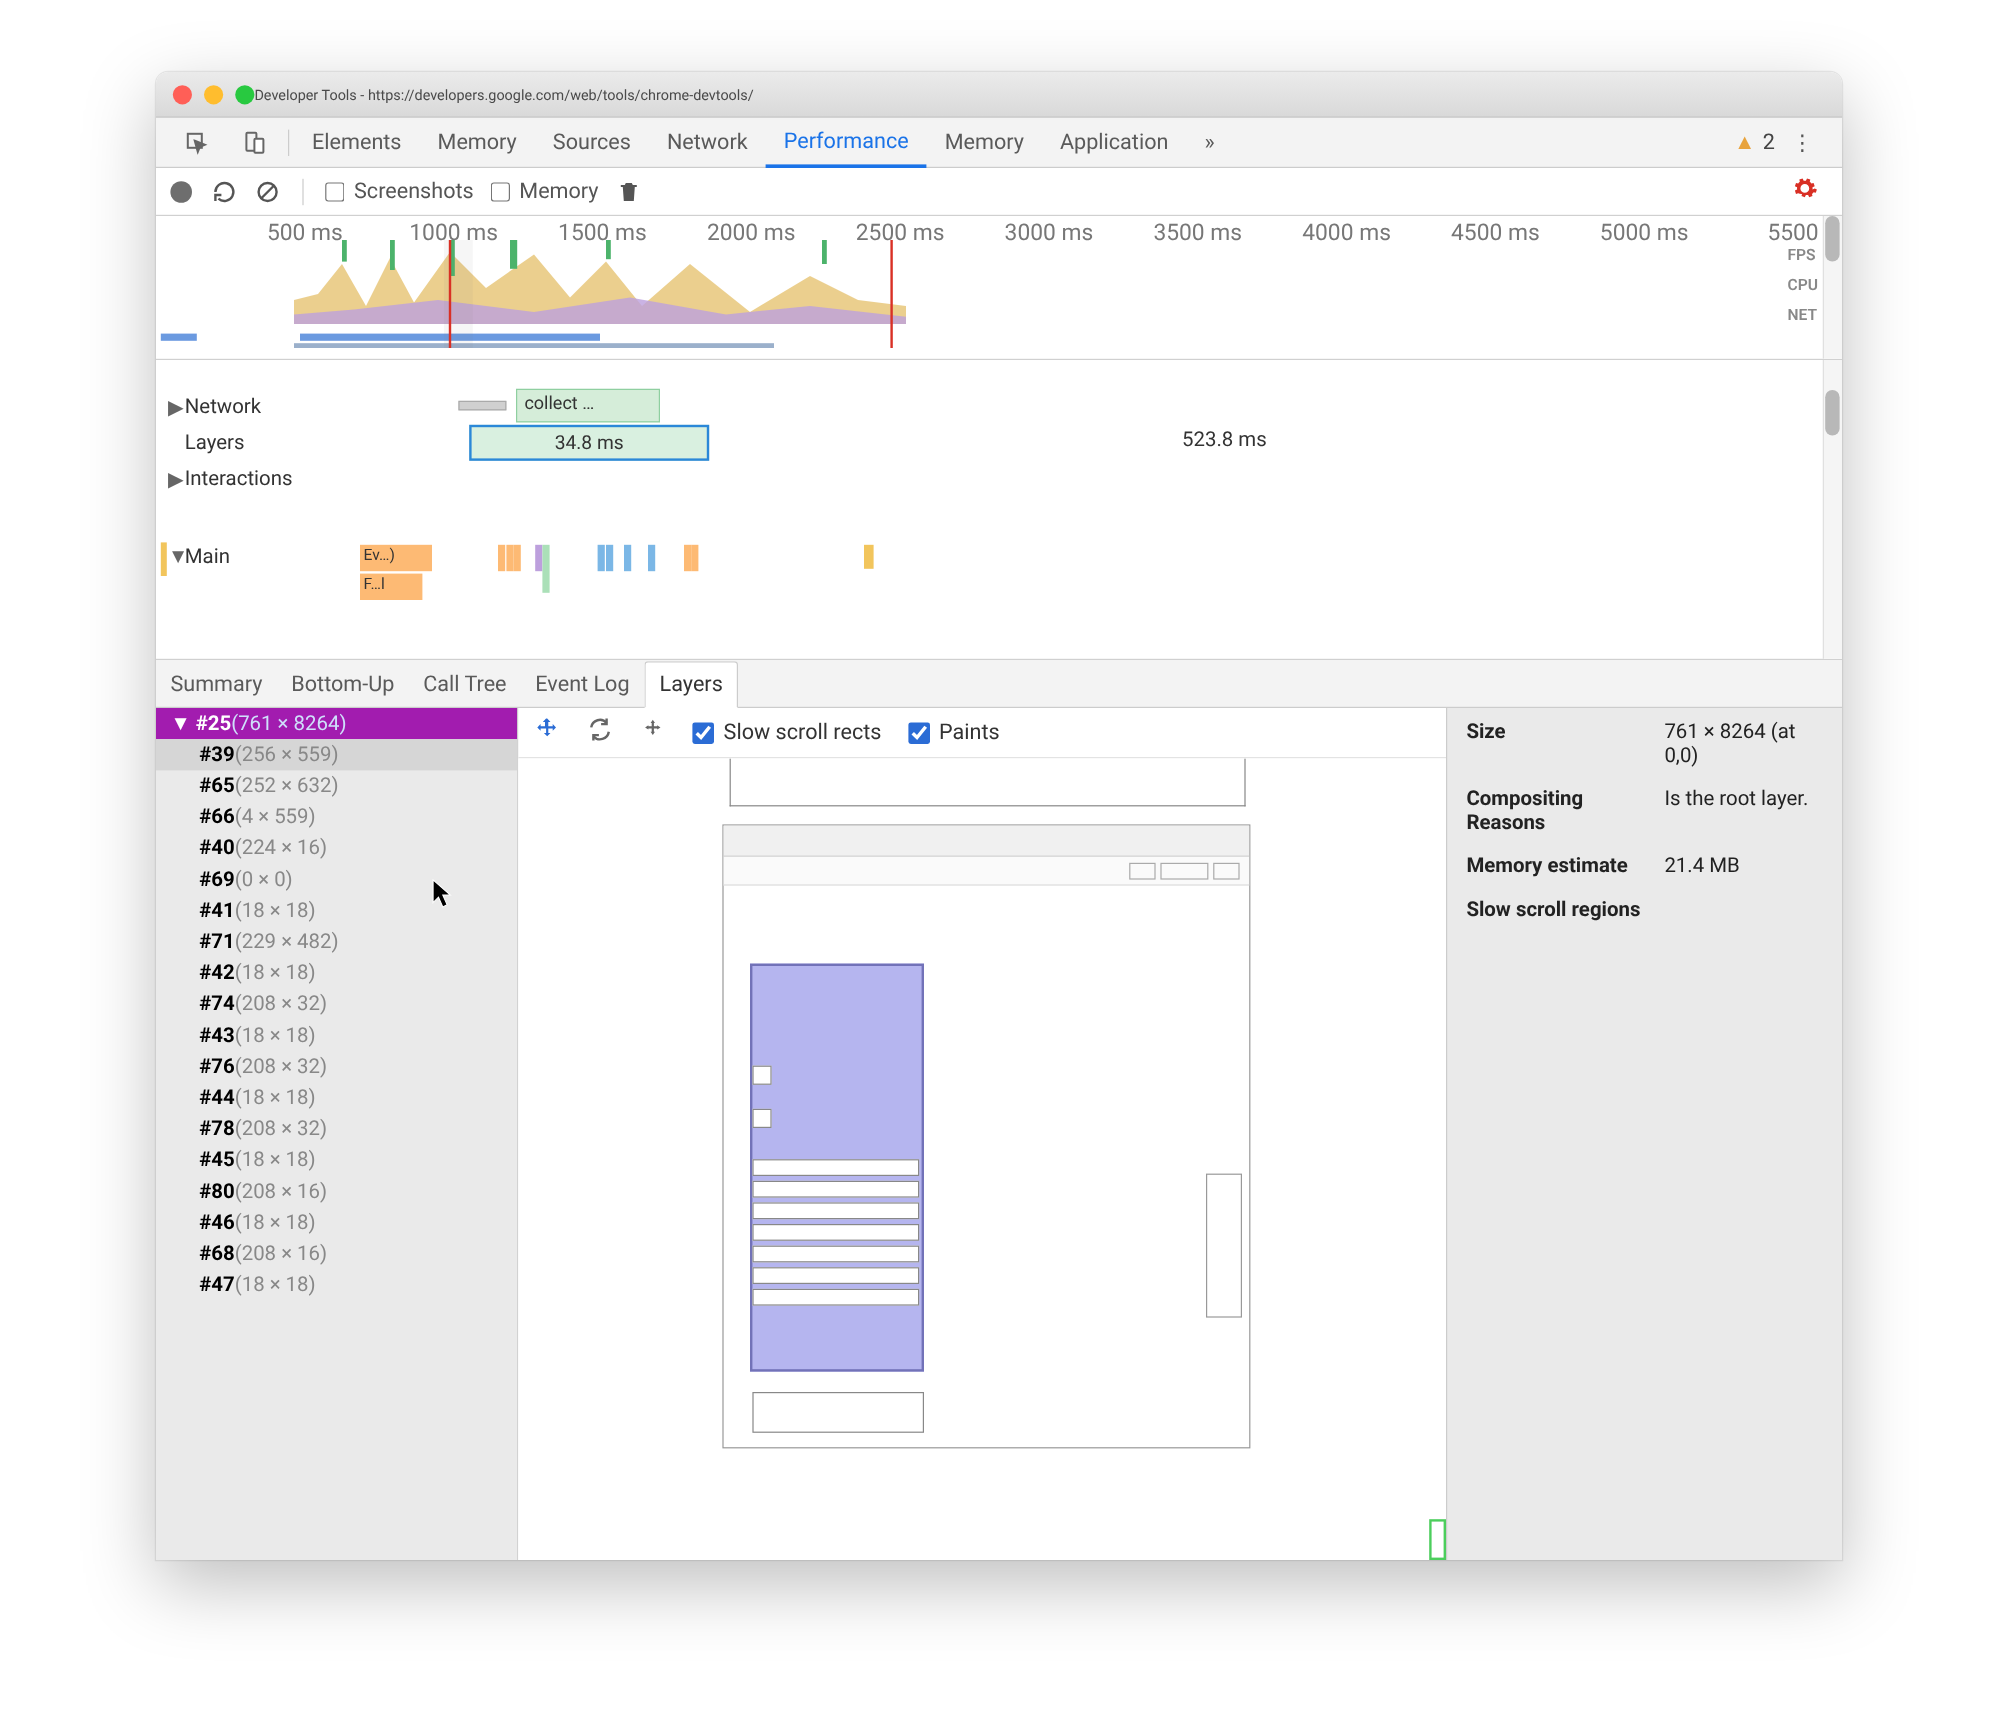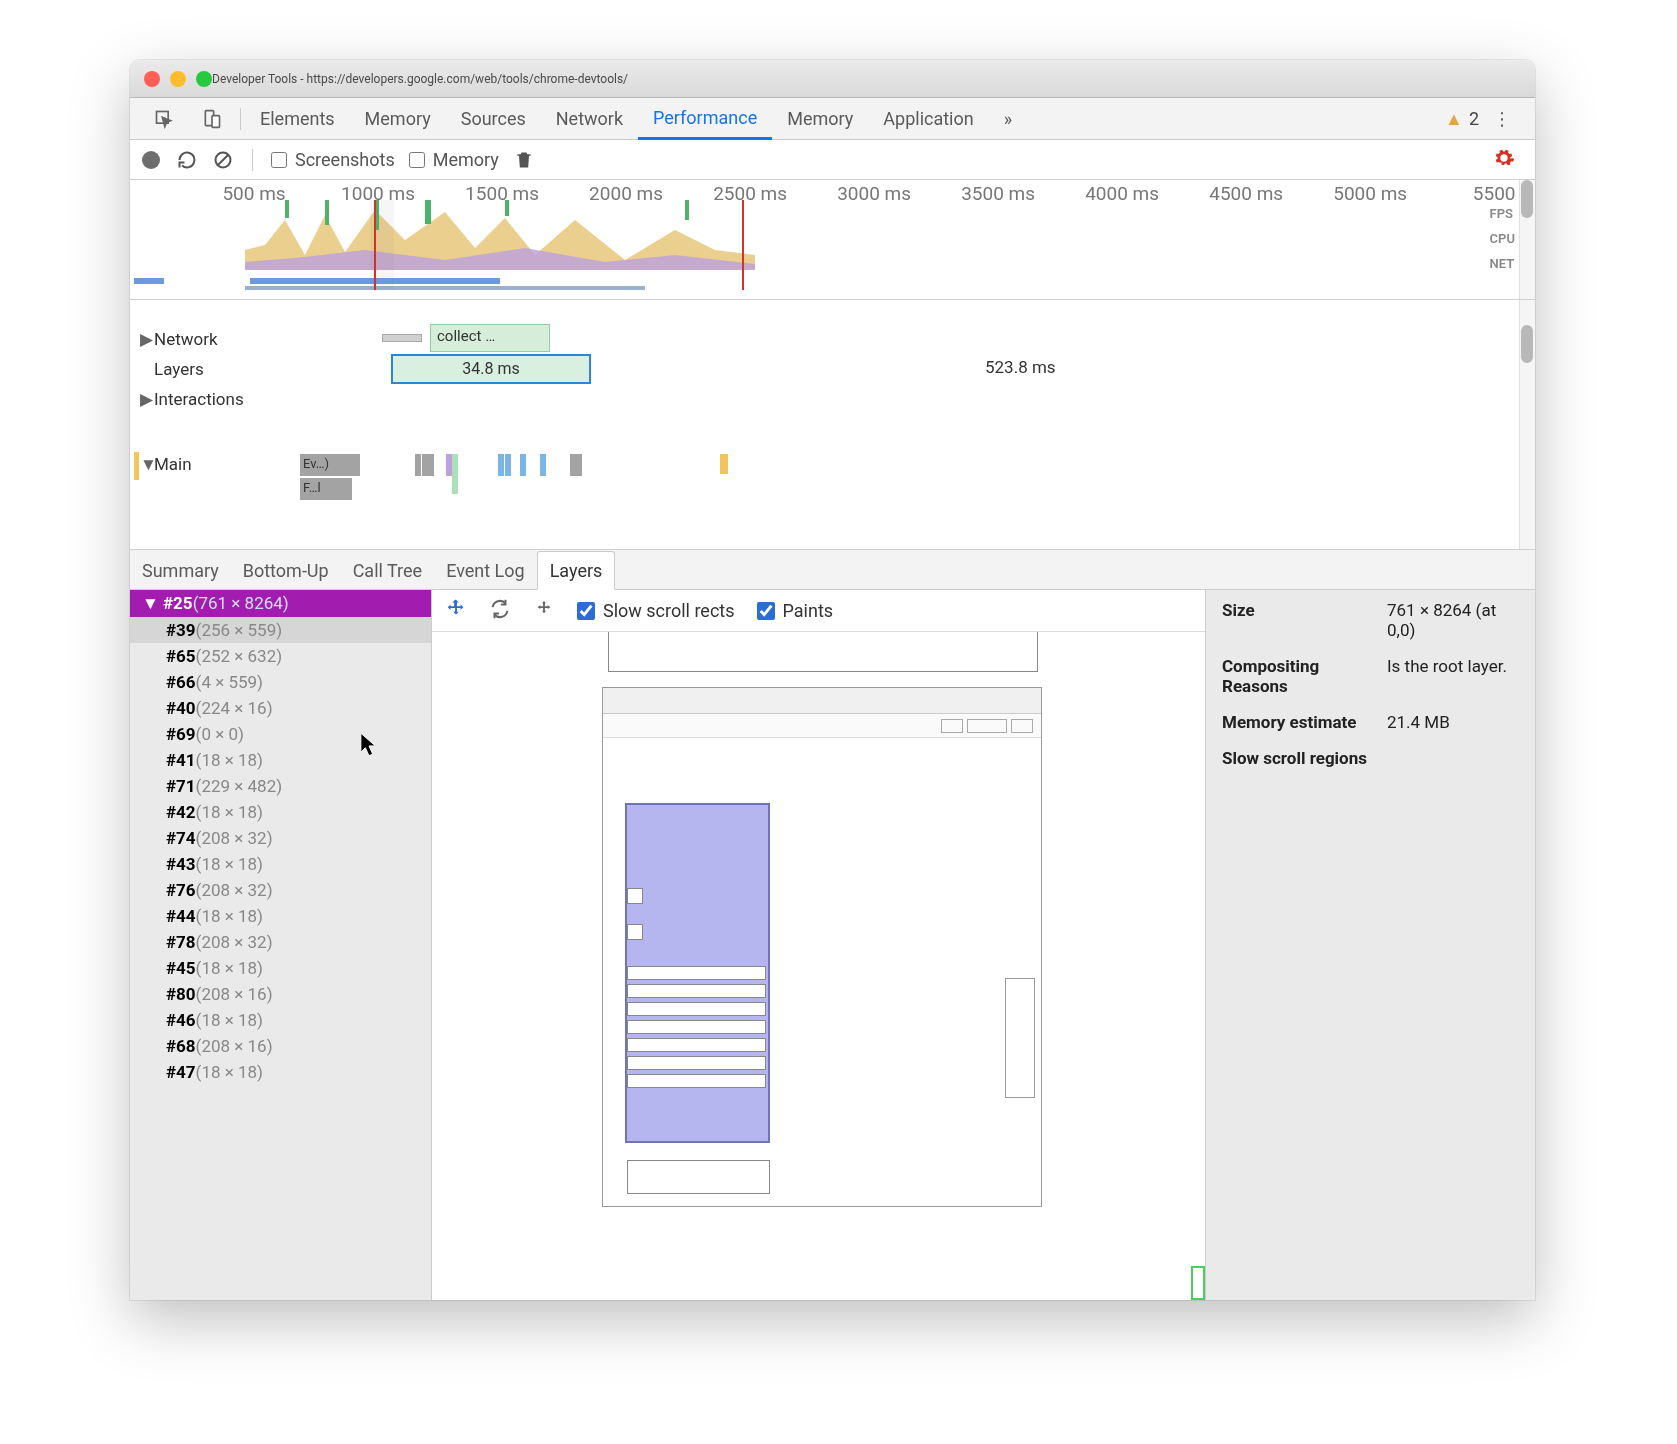--- a/index.html
+++ b/index.html
@@ -45,21 +45,21 @@
 .tl-tracks{position:absolute;left:0;top:24px;width:100%;bottom:0;}
 .tl-row{height:30px;display:flex;align-items:center;font-size:17px;color:#333;padding-left:10px;position:relative;}
 .tl-caret{width:14px;display:inline-block;color:#666;}
 .tl-main{height:100px;}
 .tl-frame-box{position:absolute;left:261px;top:30px;width:200px;height:30px;background:#d9f0e0;border:2px solid #2b88d8;text-align:center;line-height:26px;font-size:16px;color:#333;}
 .tl-net-box{position:absolute;left:300px;top:0px;width:120px;height:28px;background:#d5edd9;border:1px solid #8fcfa0;font-size:15px;color:#333;padding:2px 6px;}
 .tl-net-marker{position:absolute;left:252px;top:10px;width:40px;height:8px;background:#d0d0d0;border:1px solid #aaa;}
 .tl-frame-lbl{position:absolute;left:855px;top:33px;font-size:17px;color:#333;}
 .tl-flame{position:absolute;left:170px;top:130px;height:60px;width:300px;}
 .fl-bar{position:absolute;height:22px;font-size:13px;color:#333;overflow:hidden;padding:2px 3px;}
-.fl-y{background:#a3a3a3;}
+.fl-y{background:#fdba74;}
 .fl-b{background:#7bb7e6;width:3px;}
 .fl-p{background:#bda0dd;width:3px;}
 .fl-g{background:#abe0b8;width:3px;}
 .tl-right-flame{position:absolute;left:590px;top:130px;width:8px;height:20px;background:#f2c55c;}
 .tl-scroll{position:absolute;right:0;top:0;width:16px;height:100%;background:#f5f5f5;border-left:1px solid #e0e0e0;}
 .tl-scroll-t{position:absolute;right:2px;top:25px;width:12px;height:38px;background:#b8b8b8;border-radius:6px;}
 .dtabs{height:40px;background:#f3f3f3;border-bottom:1px solid #ccc;display:flex;align-items:flex-end;font-size:18px;color:#5a5a5a;}
 .dtab{padding:8px 12px;cursor:pointer;}
 .dtab.active{background:#fff;border:1px solid #ccc;border-bottom:1px solid #fff;margin-bottom:-1px;border-radius:3px 3px 0 0;color:#333;}
 .layers-pane{flex:1;display:flex;min-height:0;}

